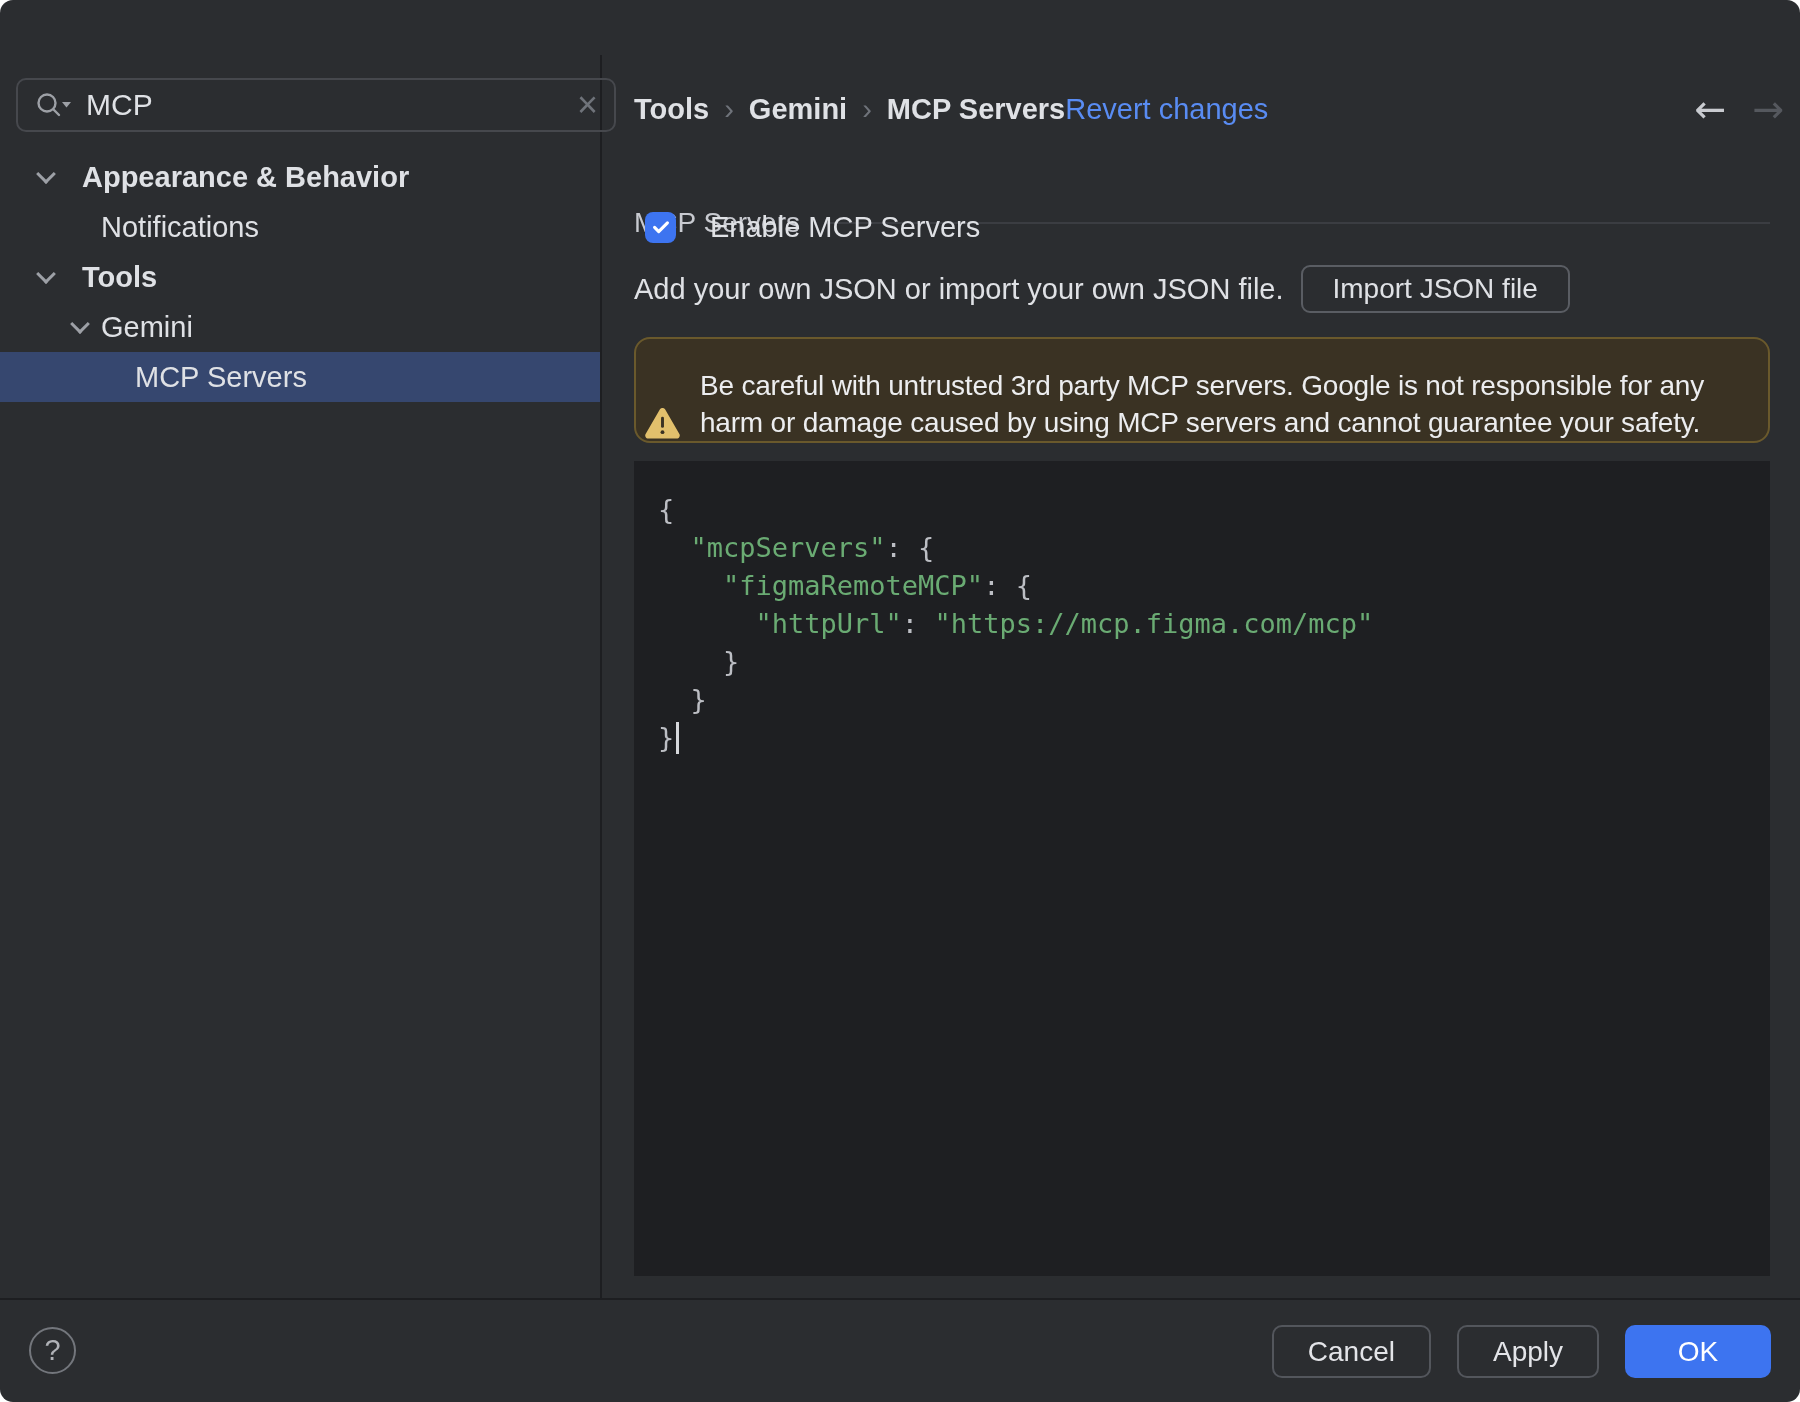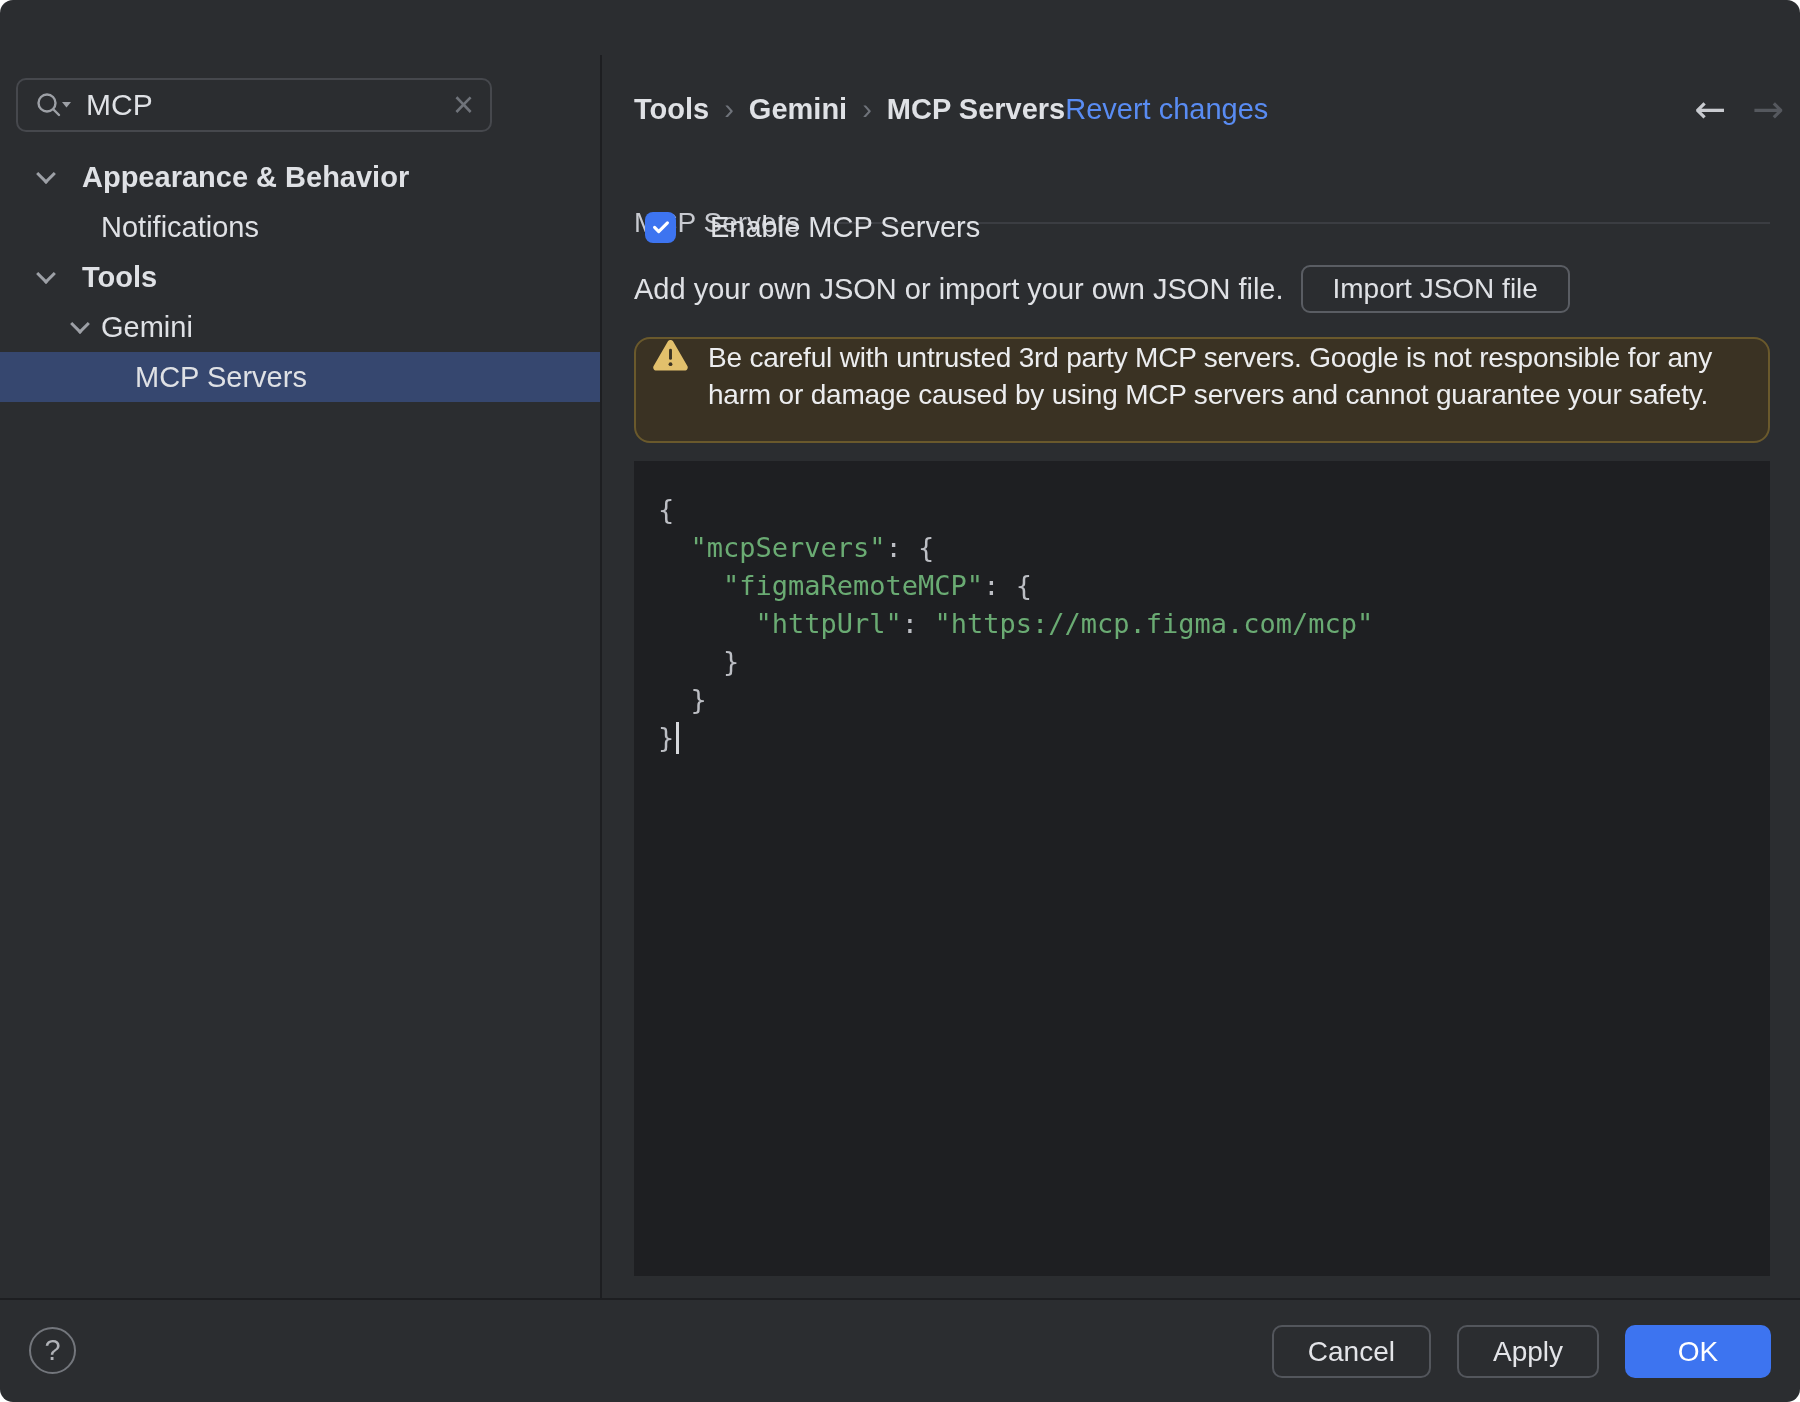--- a/index.html
+++ b/index.html
@@ -15,21 +15,21 @@
   .traffic{position:absolute;left:17px;top:16px;display:flex;gap:18px;}
   .tl{width:23px;height:23px;border-radius:50%;}
   .tl.red{background:var(--traffic-red,#EC6A5E);}
   .tl.mid{background:var(--traffic-gray,#515254);}
   .tl.green{background:var(--traffic-green,#61C454);}
   .title{position:absolute;inset:0;display:flex;align-items:center;justify-content:center;
          font-size:30px;font-weight:700;color:var(--title-text,#A1A3A8);letter-spacing:.3px;}
   
   .sidebar{position:absolute;left:0;top:55px;width:602px;bottom:104px;
            border-right:2px solid var(--divider,#1D1E21);box-sizing:border-box;}
-  .searchbox{position:absolute;left:16px;top:23px;width:476px;height:54px;
+  .searchbox{position:absolute;left:16px;top:23px;width:600px;height:54px;
              border:2px solid var(--border-muted,#46484D);border-radius:10px;box-sizing:border-box;
              display:flex;align-items:center;}
   .sicon{margin-left:15px;display:flex;flex:none;}
   .search-input{flex:1;background:transparent;border:none;outline:none;color:var(--text,#DFE1E5);
                 font-size:30px;font-family:inherit;margin-left:13px;padding:0;min-width:0;}
   .clear{margin-right:16px;color:#6F737A;font-size:36px;line-height:1;flex:none;}
   .tree{position:absolute;top:97px;left:0;right:0;}
   .tree-row{height:50px;display:flex;align-items:center;font-size:29px;color:var(--text,#DFE1E5);cursor:default;}
   .tree-row.bold{font-weight:700;}
   .tree-row.lvl0{padding-left:37px;gap:15px;}
@@ -59,21 +59,21 @@
   .checkbox{width:31px;height:31px;border-radius:8px;background:var(--accent-blue,#3D74F0);
             display:flex;align-items:center;justify-content:center;flex:none;}
   .check-label{font-size:29px;margin-left:34px;}
   .add-row{position:absolute;top:210px;left:30px;height:48px;display:flex;align-items:center;}
   .add-text{font-size:29px;}
   .import-btn{margin-left:17px;height:48px;padding:0 30px;font-size:28px;border-radius:9px;
               background:transparent;border:2px solid #5A5D63;color:var(--text,#DFE1E5);
               font-family:inherit;cursor:pointer;}
   .warning{position:absolute;top:282px;left:30px;width:1136px;height:106px;box-sizing:border-box;
            background:var(--warning-bg,#3A3223);border:2px solid var(--warning-border,#6A592C);
-           border-radius:16px;display:flex;align-items:flex-start;padding:0 16px;}
+           border-radius:16px;display:flex;align-items:flex-end;padding:0 8px;}
   .wicon{margin-right:19px;flex:none;display:flex;}
   .wtext{font-size:28px;line-height:37px;color:#ECEDEF;max-width:1015px;letter-spacing:-0.2px;}
   .editor{position:absolute;top:406px;left:30px;width:1136px;height:815px;box-sizing:border-box;
           background:var(--editor-bg,#1E1F22);padding:30px 0 0 24px;cursor:text;overflow:hidden;}
   .code-line{font-family:"DejaVu Sans Mono","Liberation Mono",monospace;font-size:27px;
              line-height:38px;white-space:pre;color:var(--code-punct,#BCBEC4);}
   .tok-s{color:var(--string-green,#6AAB73);}
   .cursor{display:inline-block;width:3px;height:32px;background:#D6D8DC;vertical-align:middle;
           margin-left:2px;margin-top:-4px;}
   

